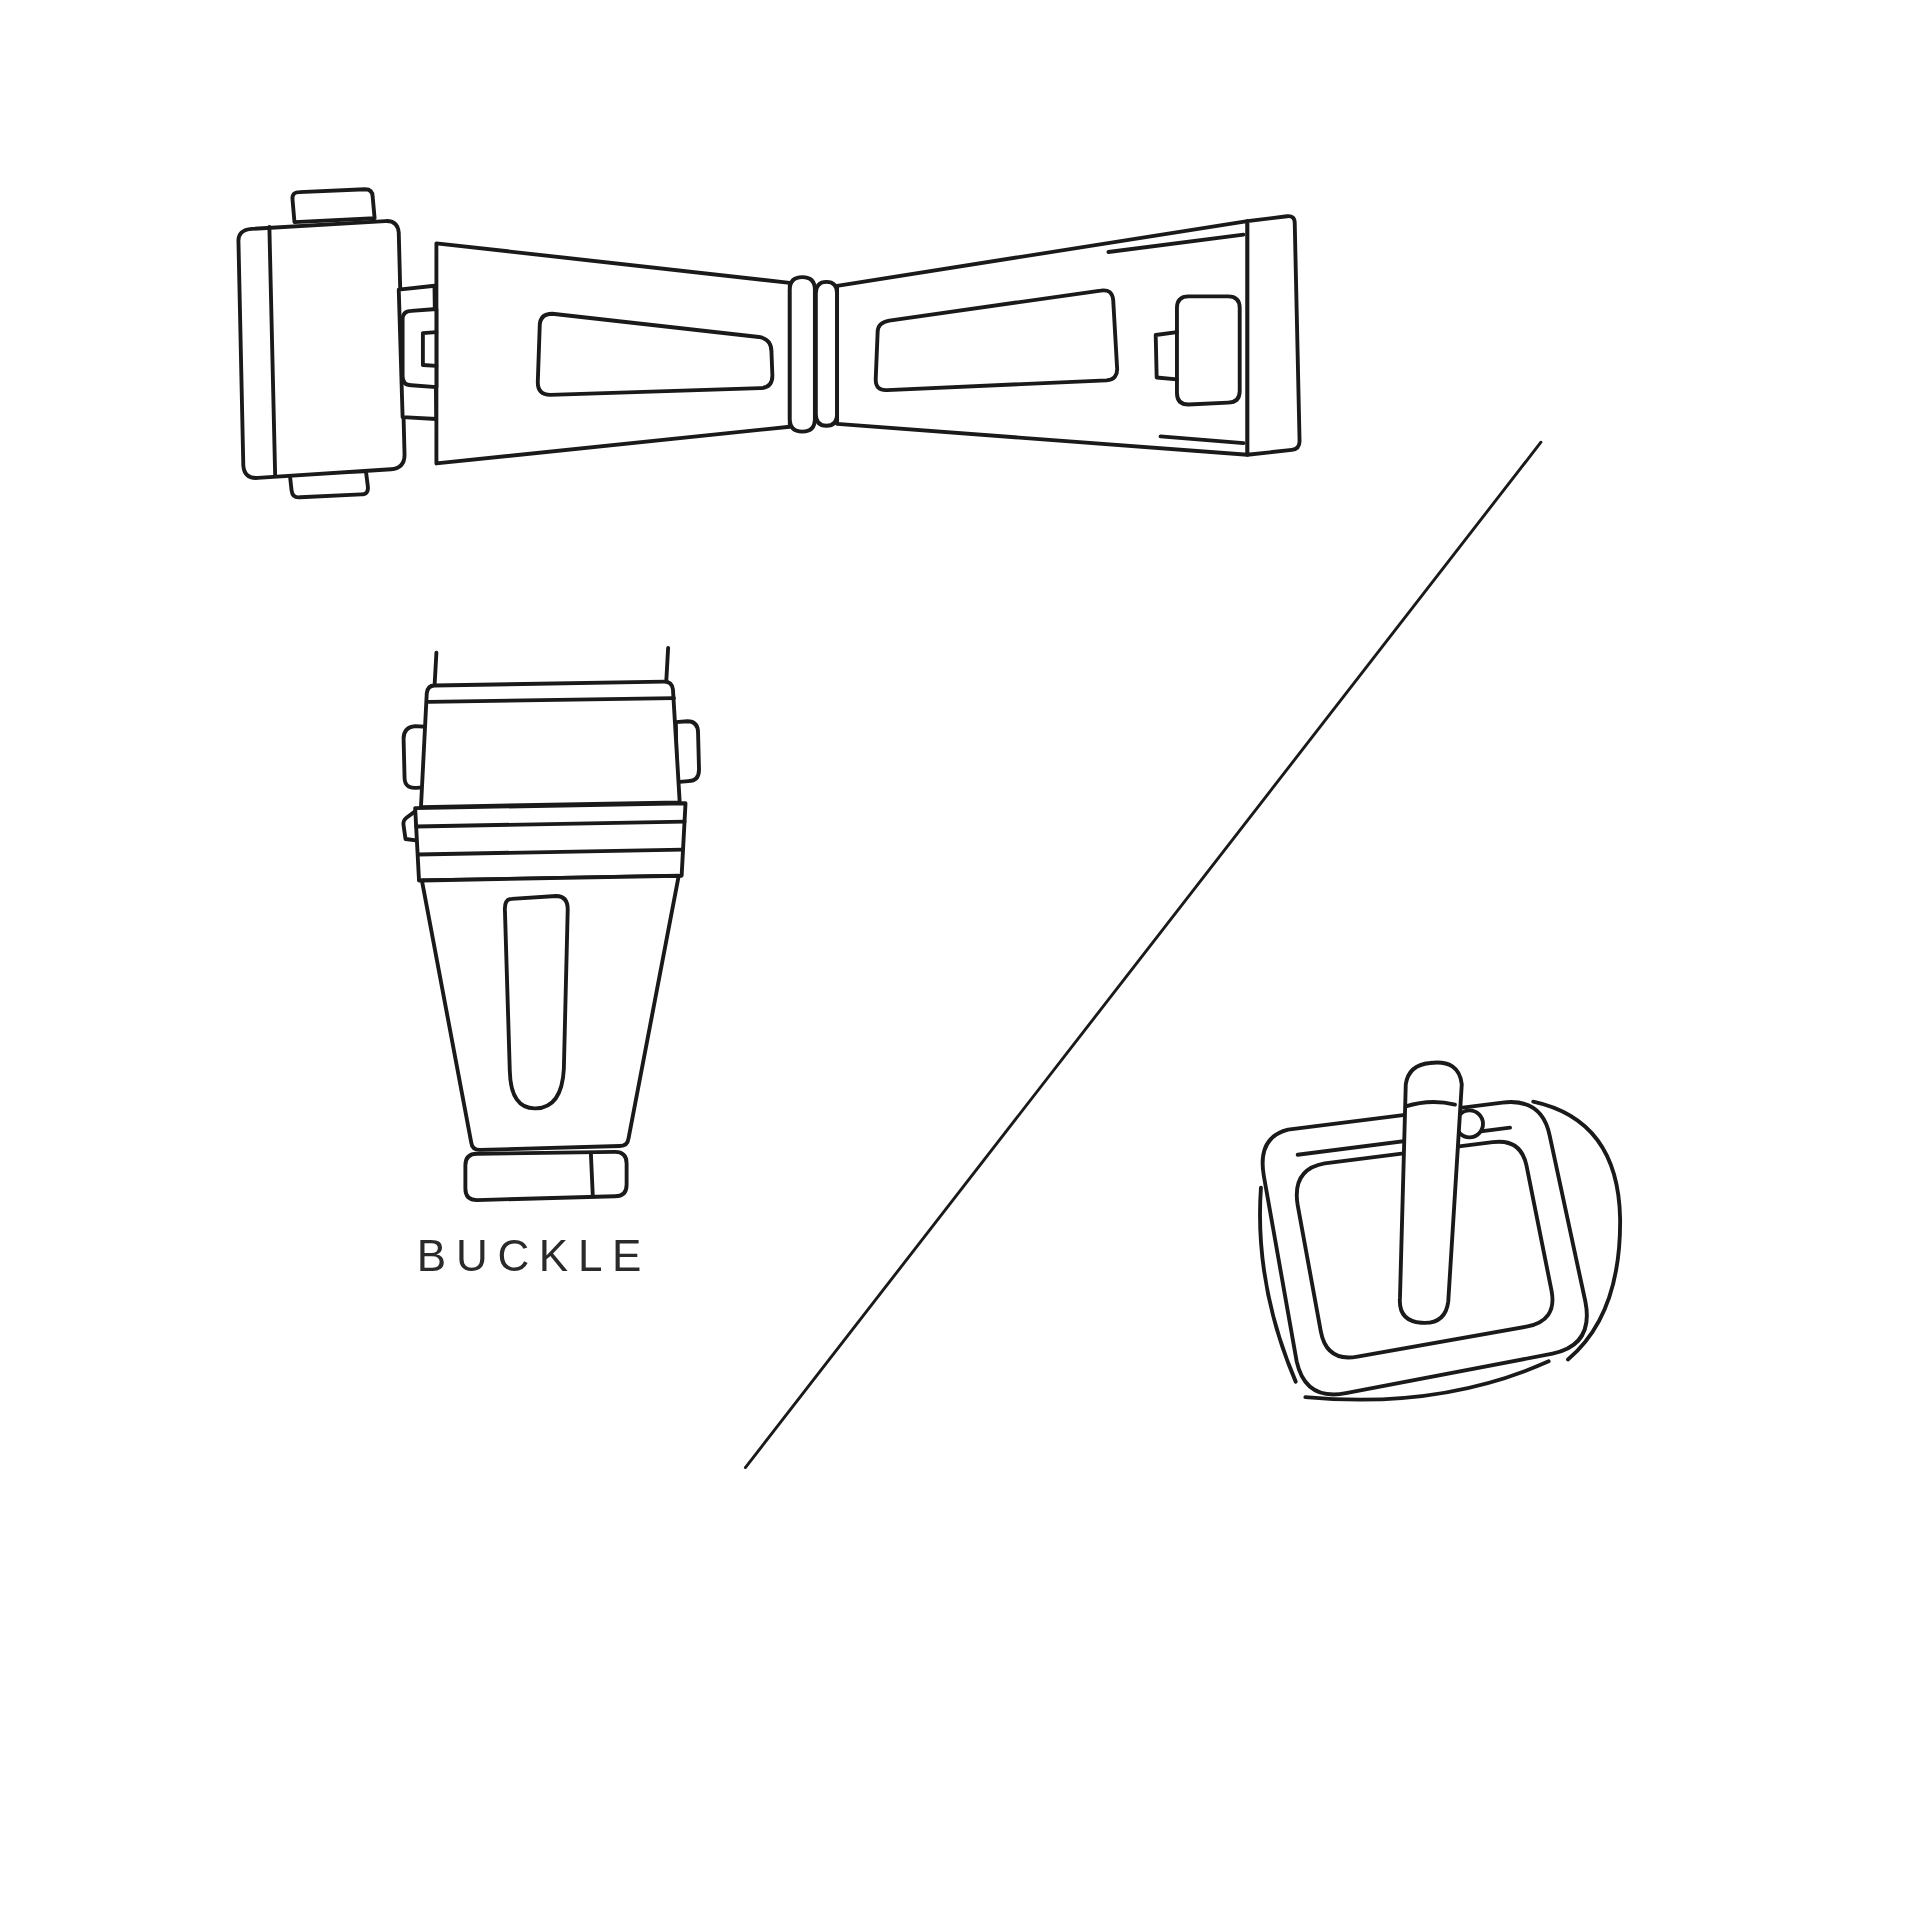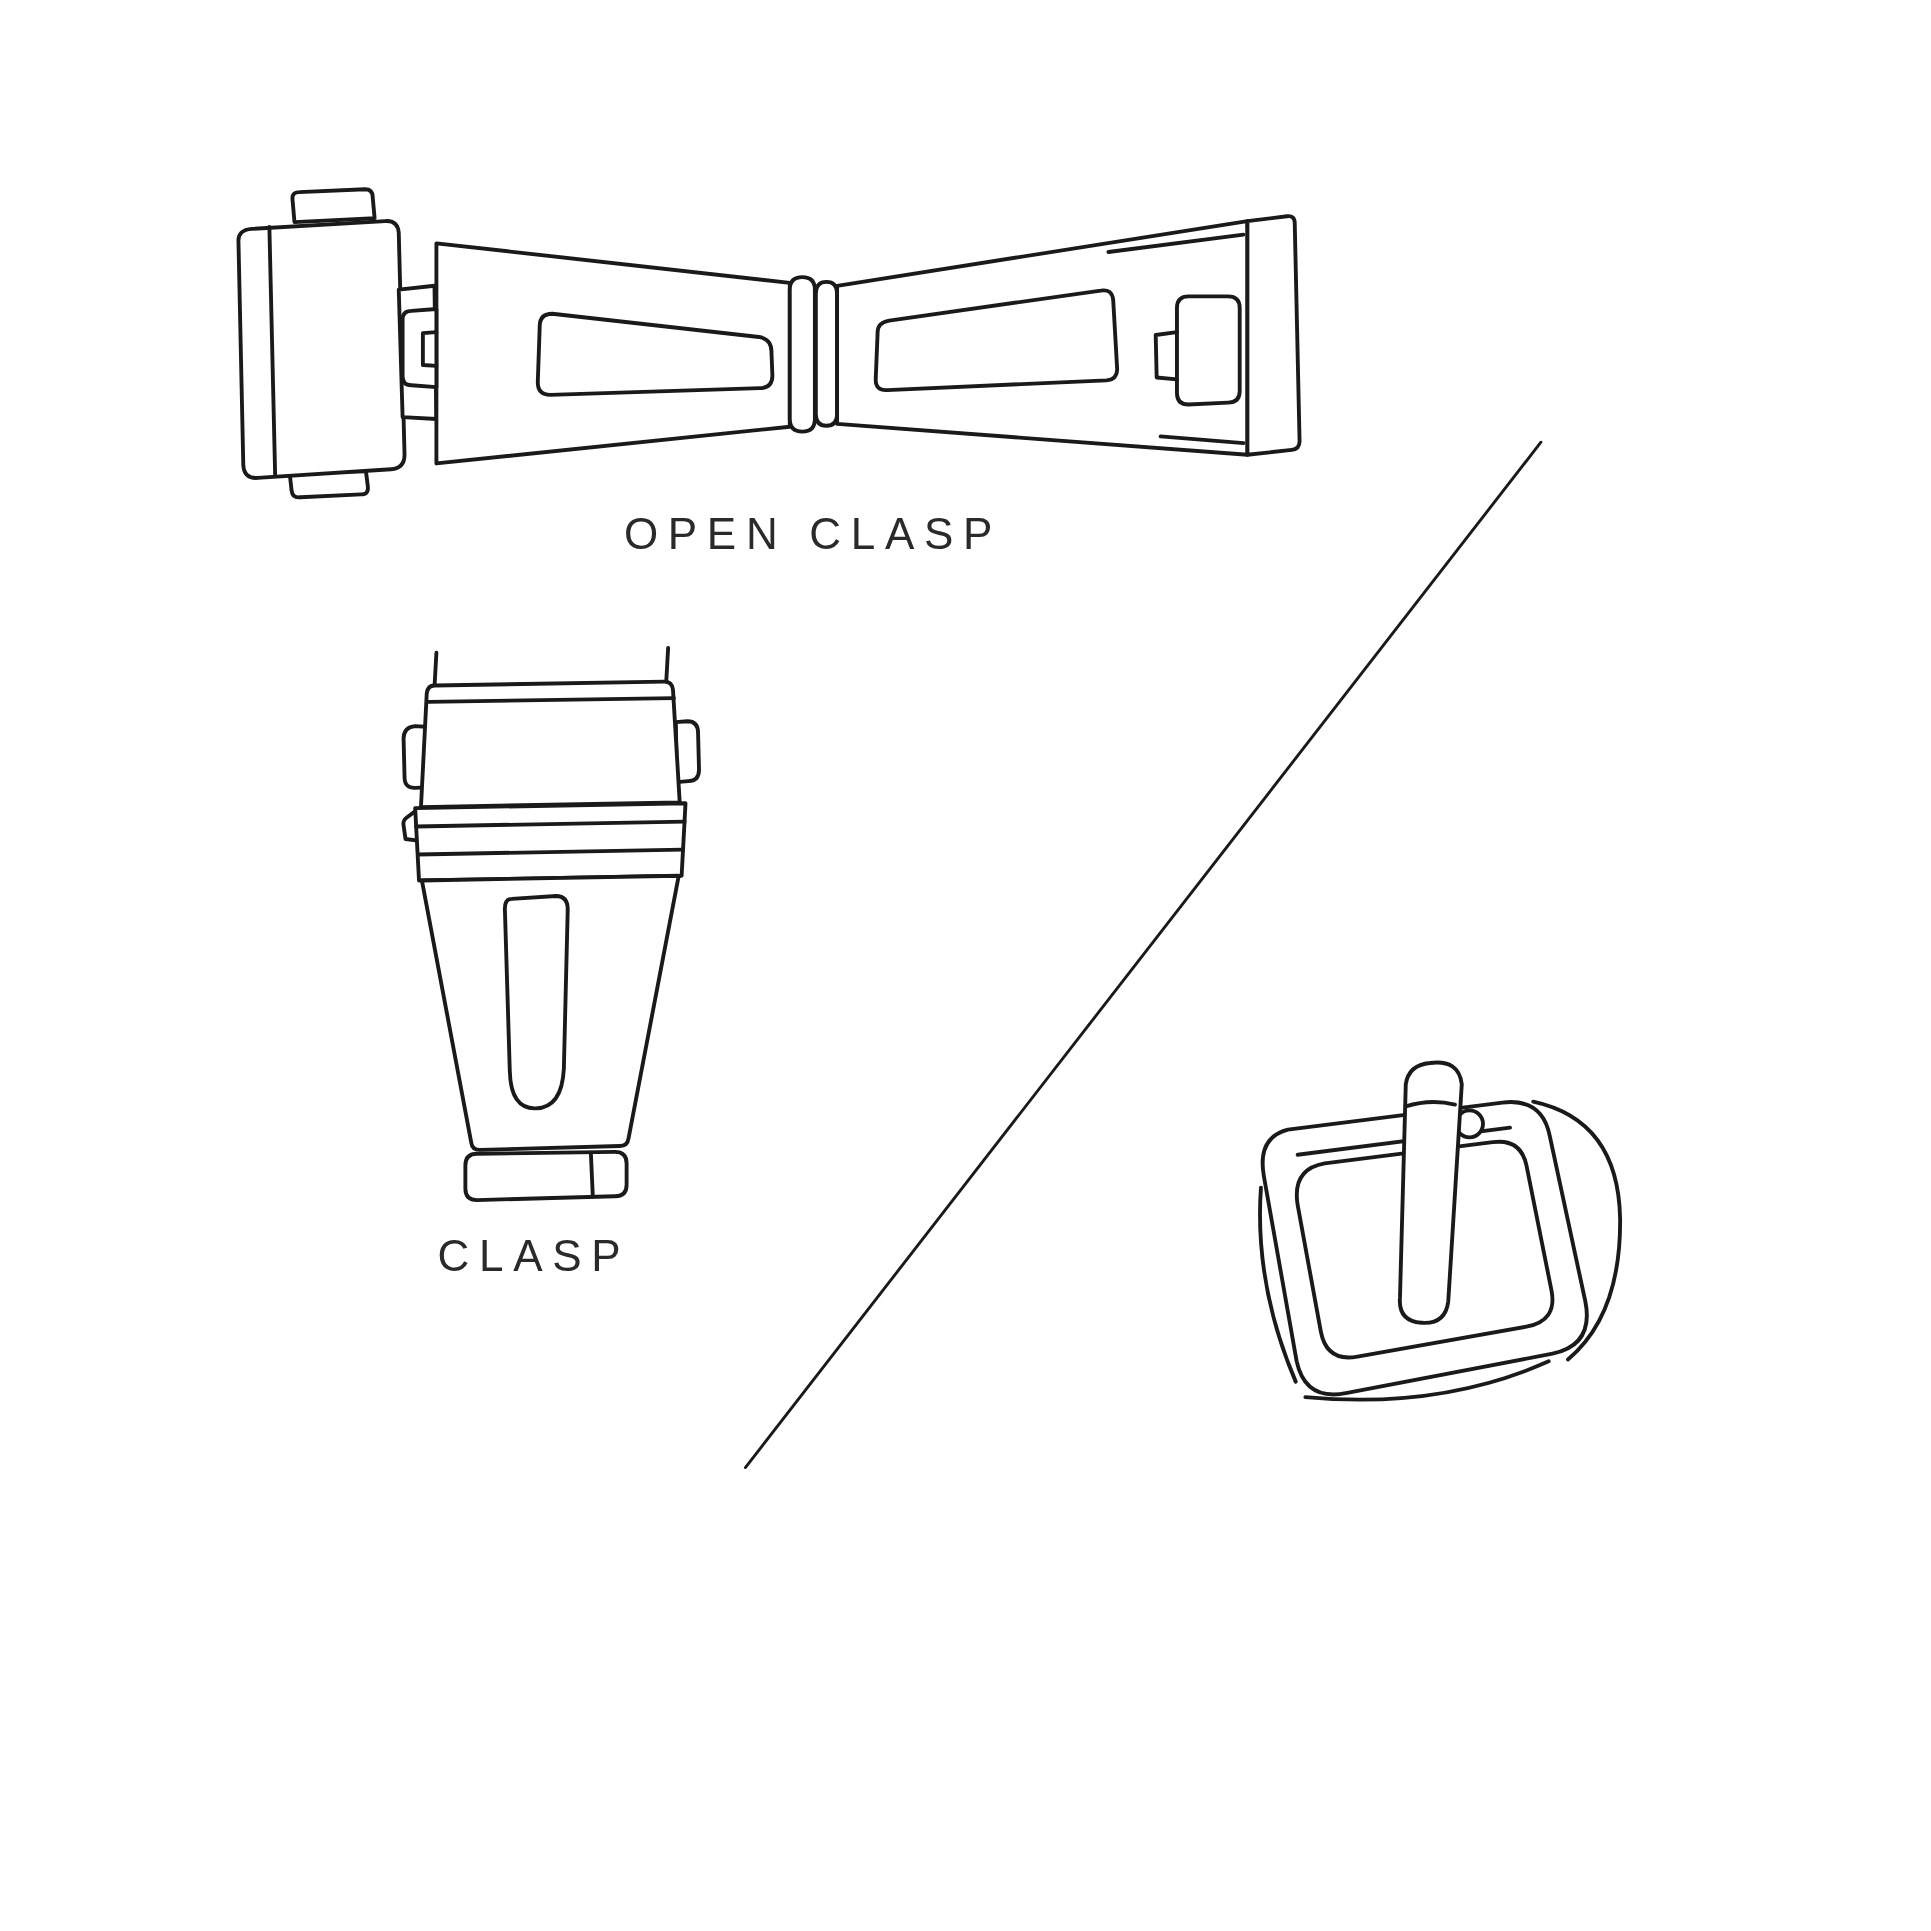--- a/index.html
+++ b/index.html
@@ -120,17 +120,16 @@
       <path class="ln" d="M 1352 1447 Q 1492 1460 1604 1410"></path>
       <path class="ln" d="M 1306 1230 Q 1299 1330 1342 1431"></path>
       <path class="ln" d="M 1372 1205 L 1546 1183 Q 1575 1179 1581 1207 L 1607 1337 Q 1613 1368 1581 1374 L 1406 1405 Q 1374 1411 1368 1379 L 1344 1248 Q 1338 1211 1372 1205 Z"></path>
       <path class="ln" d="M 1344 1196 L 1564 1168"></path>
       <circle class="st" cx="1522" cy="1164" r="14"></circle>
       <path class="st" d="M 1481 1101 Q 1511 1097 1514 1123 L 1500 1348 Q 1497 1372 1472 1370 Q 1448 1368 1450 1344 L 1456 1123 Q 1459 1103 1481 1101 Z"></path>
       <path class="ln" d="M 1456 1146 Q 1481 1138 1507 1144"></path>
     </g>
   </svg>
 
-  <div class="label label-open">OPEN CLASP</div>
-  <div class="label label-closed">CLASP</div>
+  <div class="label label-closed">BUCKLE</div>
 
 </div>
 
 
 </body></html>

